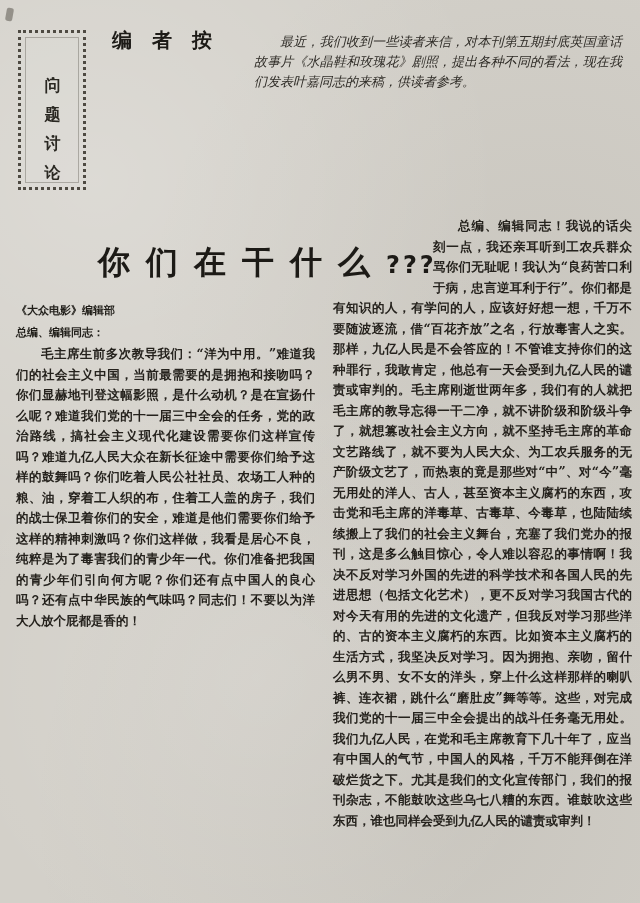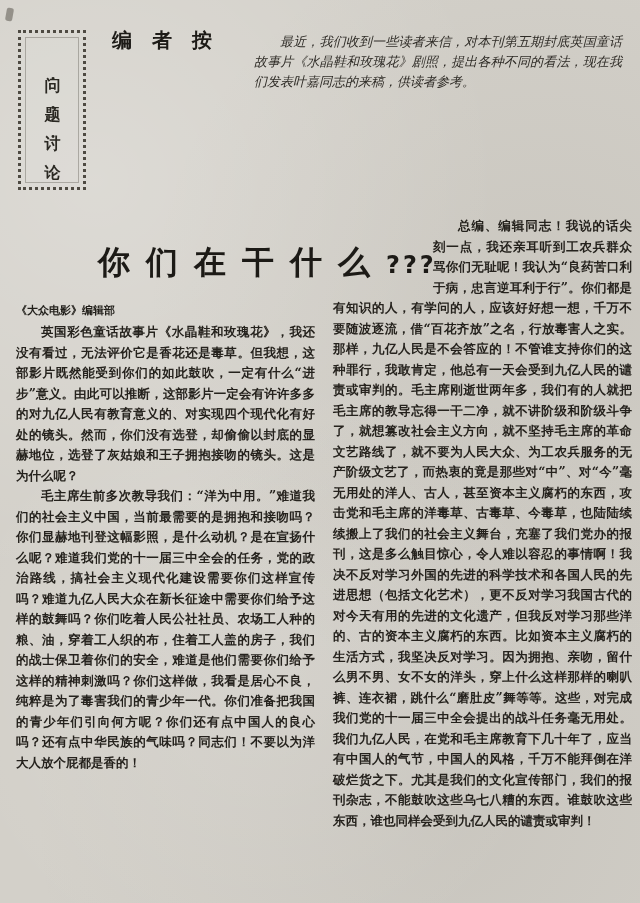--- a/index.html
+++ b/index.html
@@ -96,21 +96,21 @@
   </div>
 
   <div class="article-title">
     <span class="cn">你们在干什么</span><span class="marks">???</span>
   </div>
 
   <div class="columns">
     <div class="col">
       <div class="title-spacer"></div>
       <p class="addr">《大众电影》编辑部</p>
-      <p>英国彩色童话故事片《水晶鞋和玫瑰花》，我还没有看过，无法评价它是香花还是毒草。但我想，这部影片既然能受到你们的如此鼓吹，一定有什么“进步”意义。由此可以推断，这部影片一定会有许许多多的对九亿人民有教育意义的、对实现四个现代化有好处的镜头。然而，你们没有选登，却偷偷以封底的显赫地位，选登了灰姑娘和王子拥抱接吻的镜头。这是为什么呢？</p>
+      <p class="addr">总编、编辑同志：</p>
       <p>毛主席生前多次教导我们：“洋为中用。”难道我们的社会主义中国，当前最需要的是拥抱和接吻吗？你们显赫地刊登这幅影照，是什么动机？是在宣扬什么呢？难道我们党的十一届三中全会的任务，党的政治路线，搞社会主义现代化建设需要你们这样宣传吗？难道九亿人民大众在新长征途中需要你们给予这样的鼓舞吗？你们吃着人民公社社员、农场工人种的粮、油，穿着工人织的布，住着工人盖的房子，我们的战士保卫着你们的安全，难道是他们需要你们给予这样的精神刺激吗？你们这样做，我看是居心不良，纯粹是为了毒害我们的青少年一代。你们准备把我国的青少年们引向何方呢？你们还有点中国人的良心吗？还有点中华民族的气味吗？同志们！不要以为洋大人放个屁都是香的！</p>
     </div>
     <div class="col">
       <div class="wrap-spacer"></div>
       <p>总编、编辑同志！我说的话尖刻一点，我还亲耳听到工农兵群众骂你们无耻呢！我认为“良药苦口利于病，忠言逆耳利于行”。你们都是有知识的人，有学问的人，应该好好想一想，千万不要随波逐流，借“百花齐放”之名，行放毒害人之实。那样，九亿人民是不会答应的！不管谁支持你们的这种罪行，我敢肯定，他总有一天会受到九亿人民的谴责或审判的。毛主席刚逝世两年多，我们有的人就把毛主席的教导忘得一干二净，就不讲阶级和阶级斗争了，就想篡改社会主义方向，就不坚持毛主席的革命文艺路线了，就不要为人民大众、为工农兵服务的无产阶级文艺了，而热衷的竟是那些对“中”、对“今”毫无用处的洋人、古人，甚至资本主义腐朽的东西，攻击党和毛主席的洋毒草、古毒草、今毒草，也陆陆续续搬上了我们的社会主义舞台，充塞了我们党办的报刊，这是多么触目惊心，令人难以容忍的事情啊！我决不反对学习外国的先进的科学技术和各国人民的先进思想（包括文化艺术），更不反对学习我国古代的对今天有用的先进的文化遗产，但我反对学习那些洋的、古的资本主义腐朽的东西。比如资本主义腐朽的生活方式，我坚决反对学习。因为拥抱、亲吻，留什么男不男、女不女的洋头，穿上什么这样那样的喇叭裤、连衣裙，跳什么“磨肚皮”舞等等。这些，对完成我们党的十一届三中全会提出的战斗任务毫无用处。我们九亿人民，在党和毛主席教育下几十年了，应当有中国人的气节，中国人的风格，千万不能拜倒在洋破烂货之下。尤其是我们的文化宣传部门，我们的报刊杂志，不能鼓吹这些乌七八糟的东西。谁鼓吹这些东西，谁也同样会受到九亿人民的谴责或审判！</p>
     </div>
   </div>
 
 </div>
 

